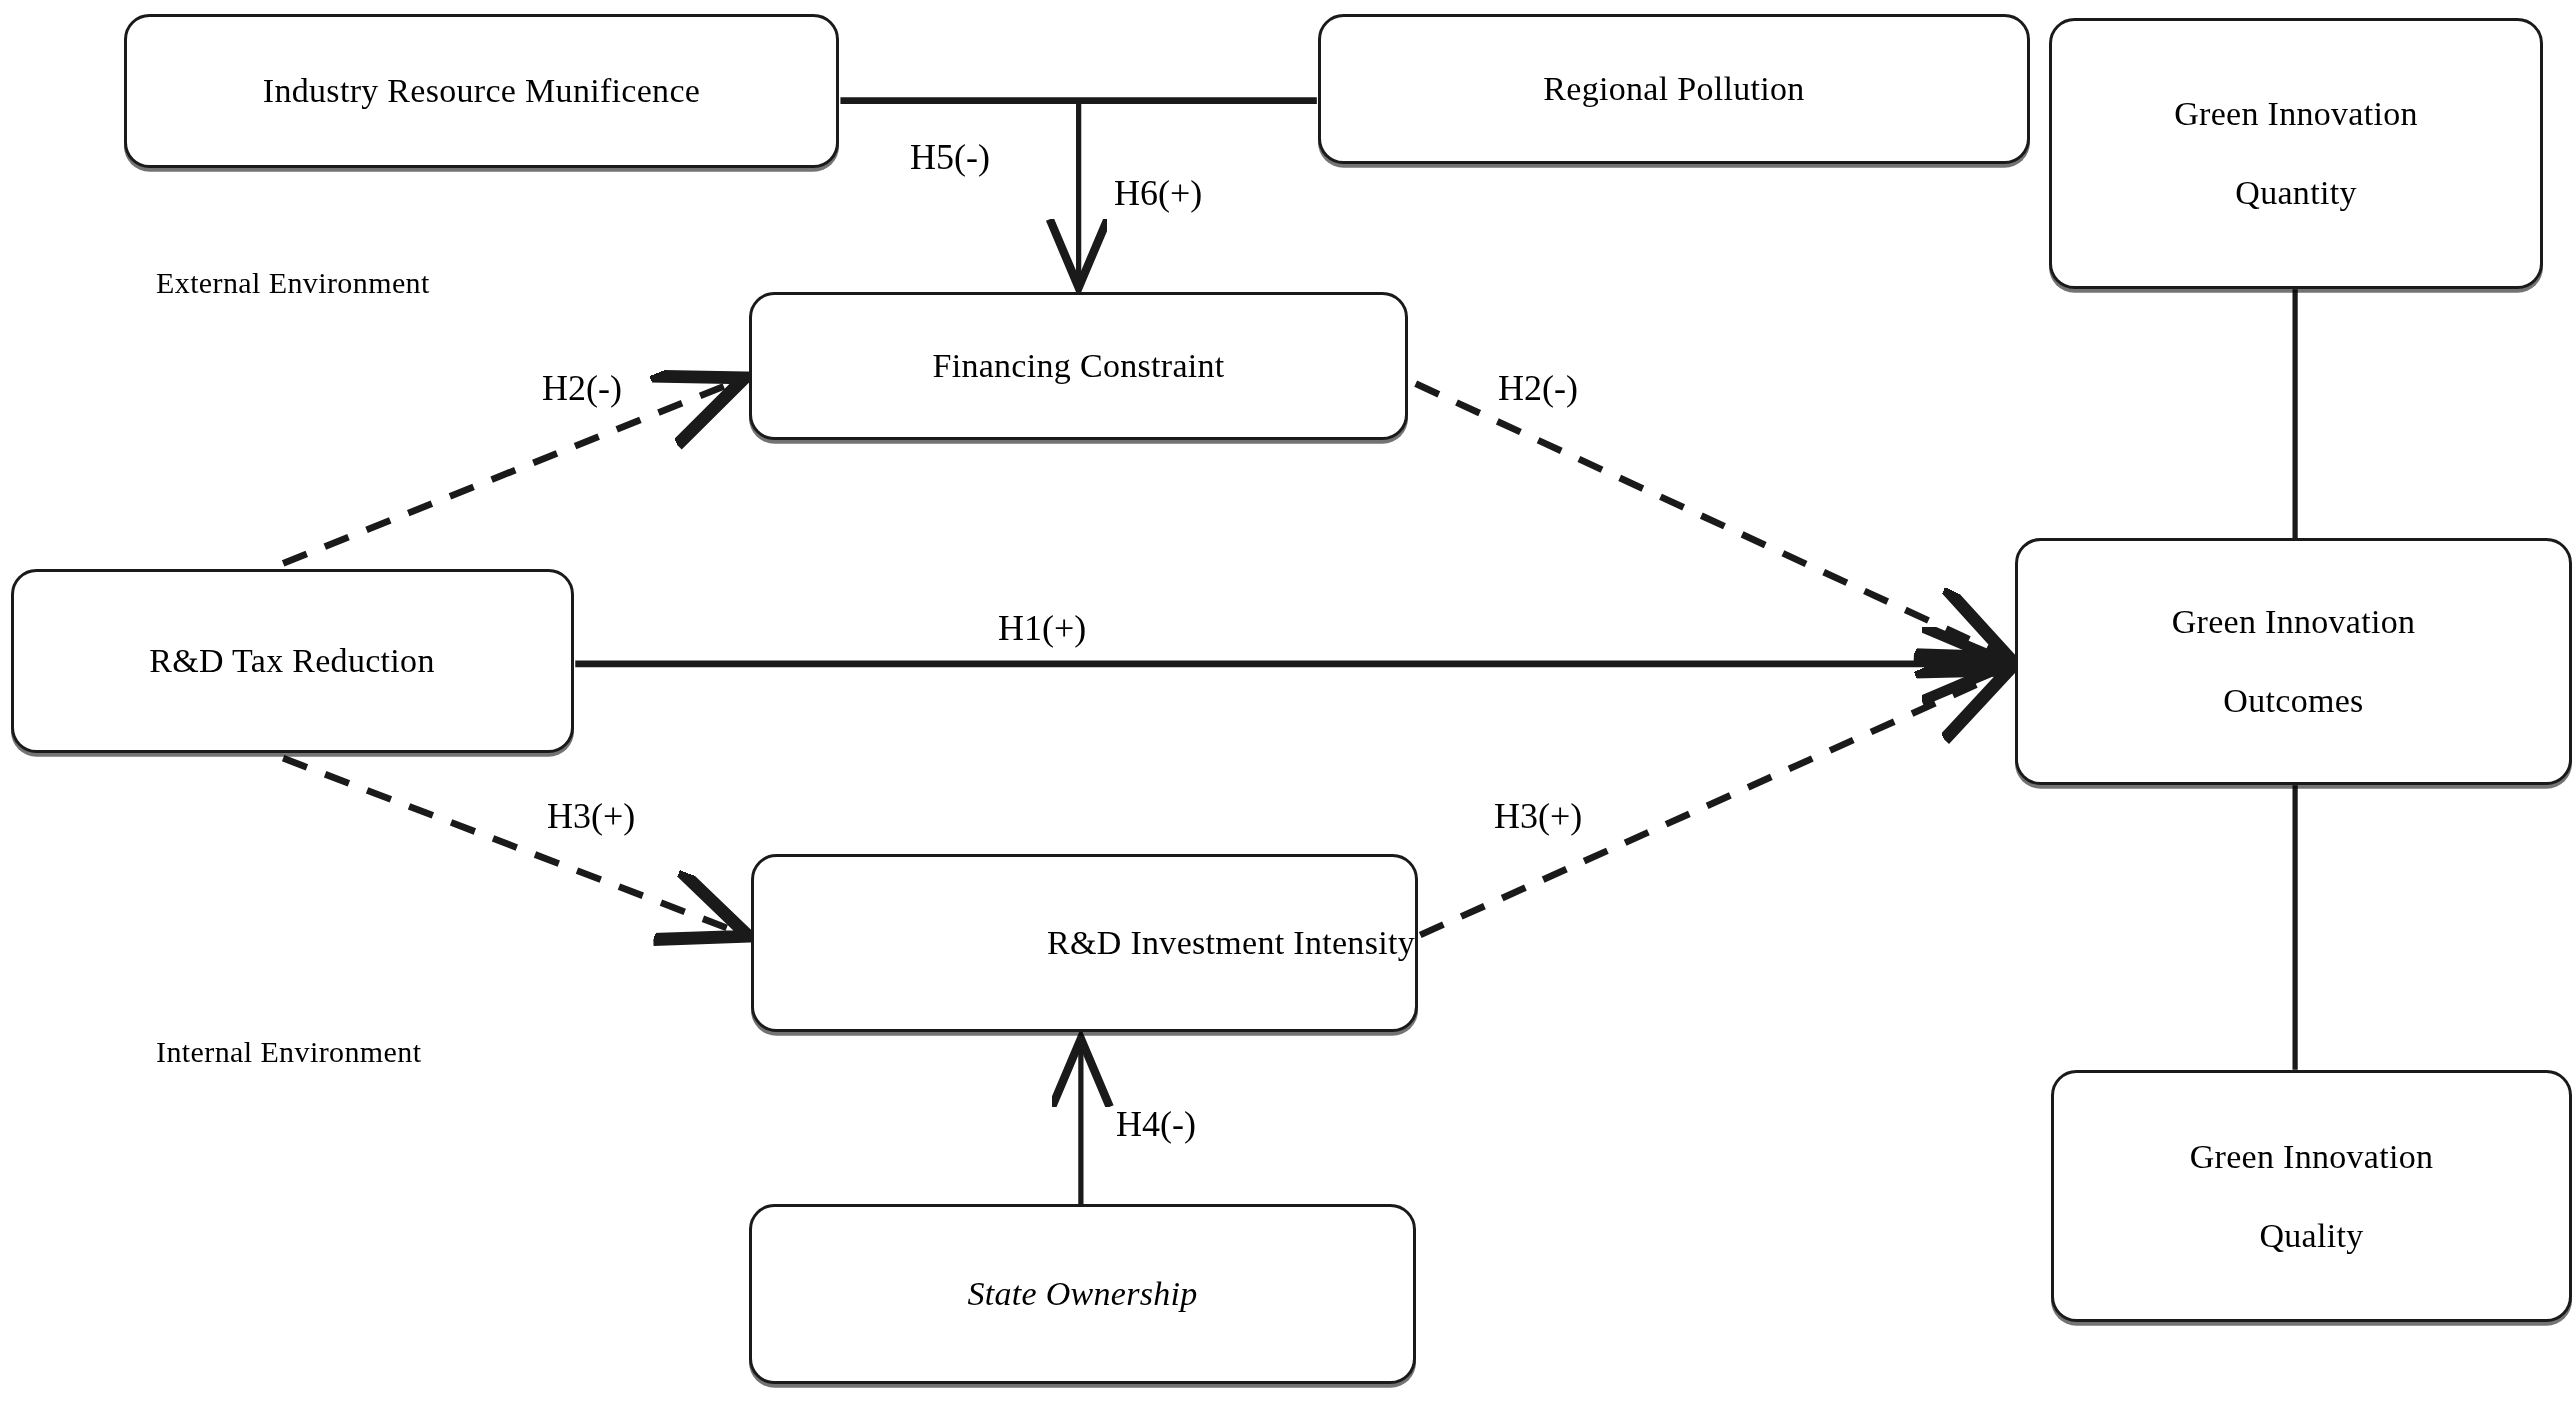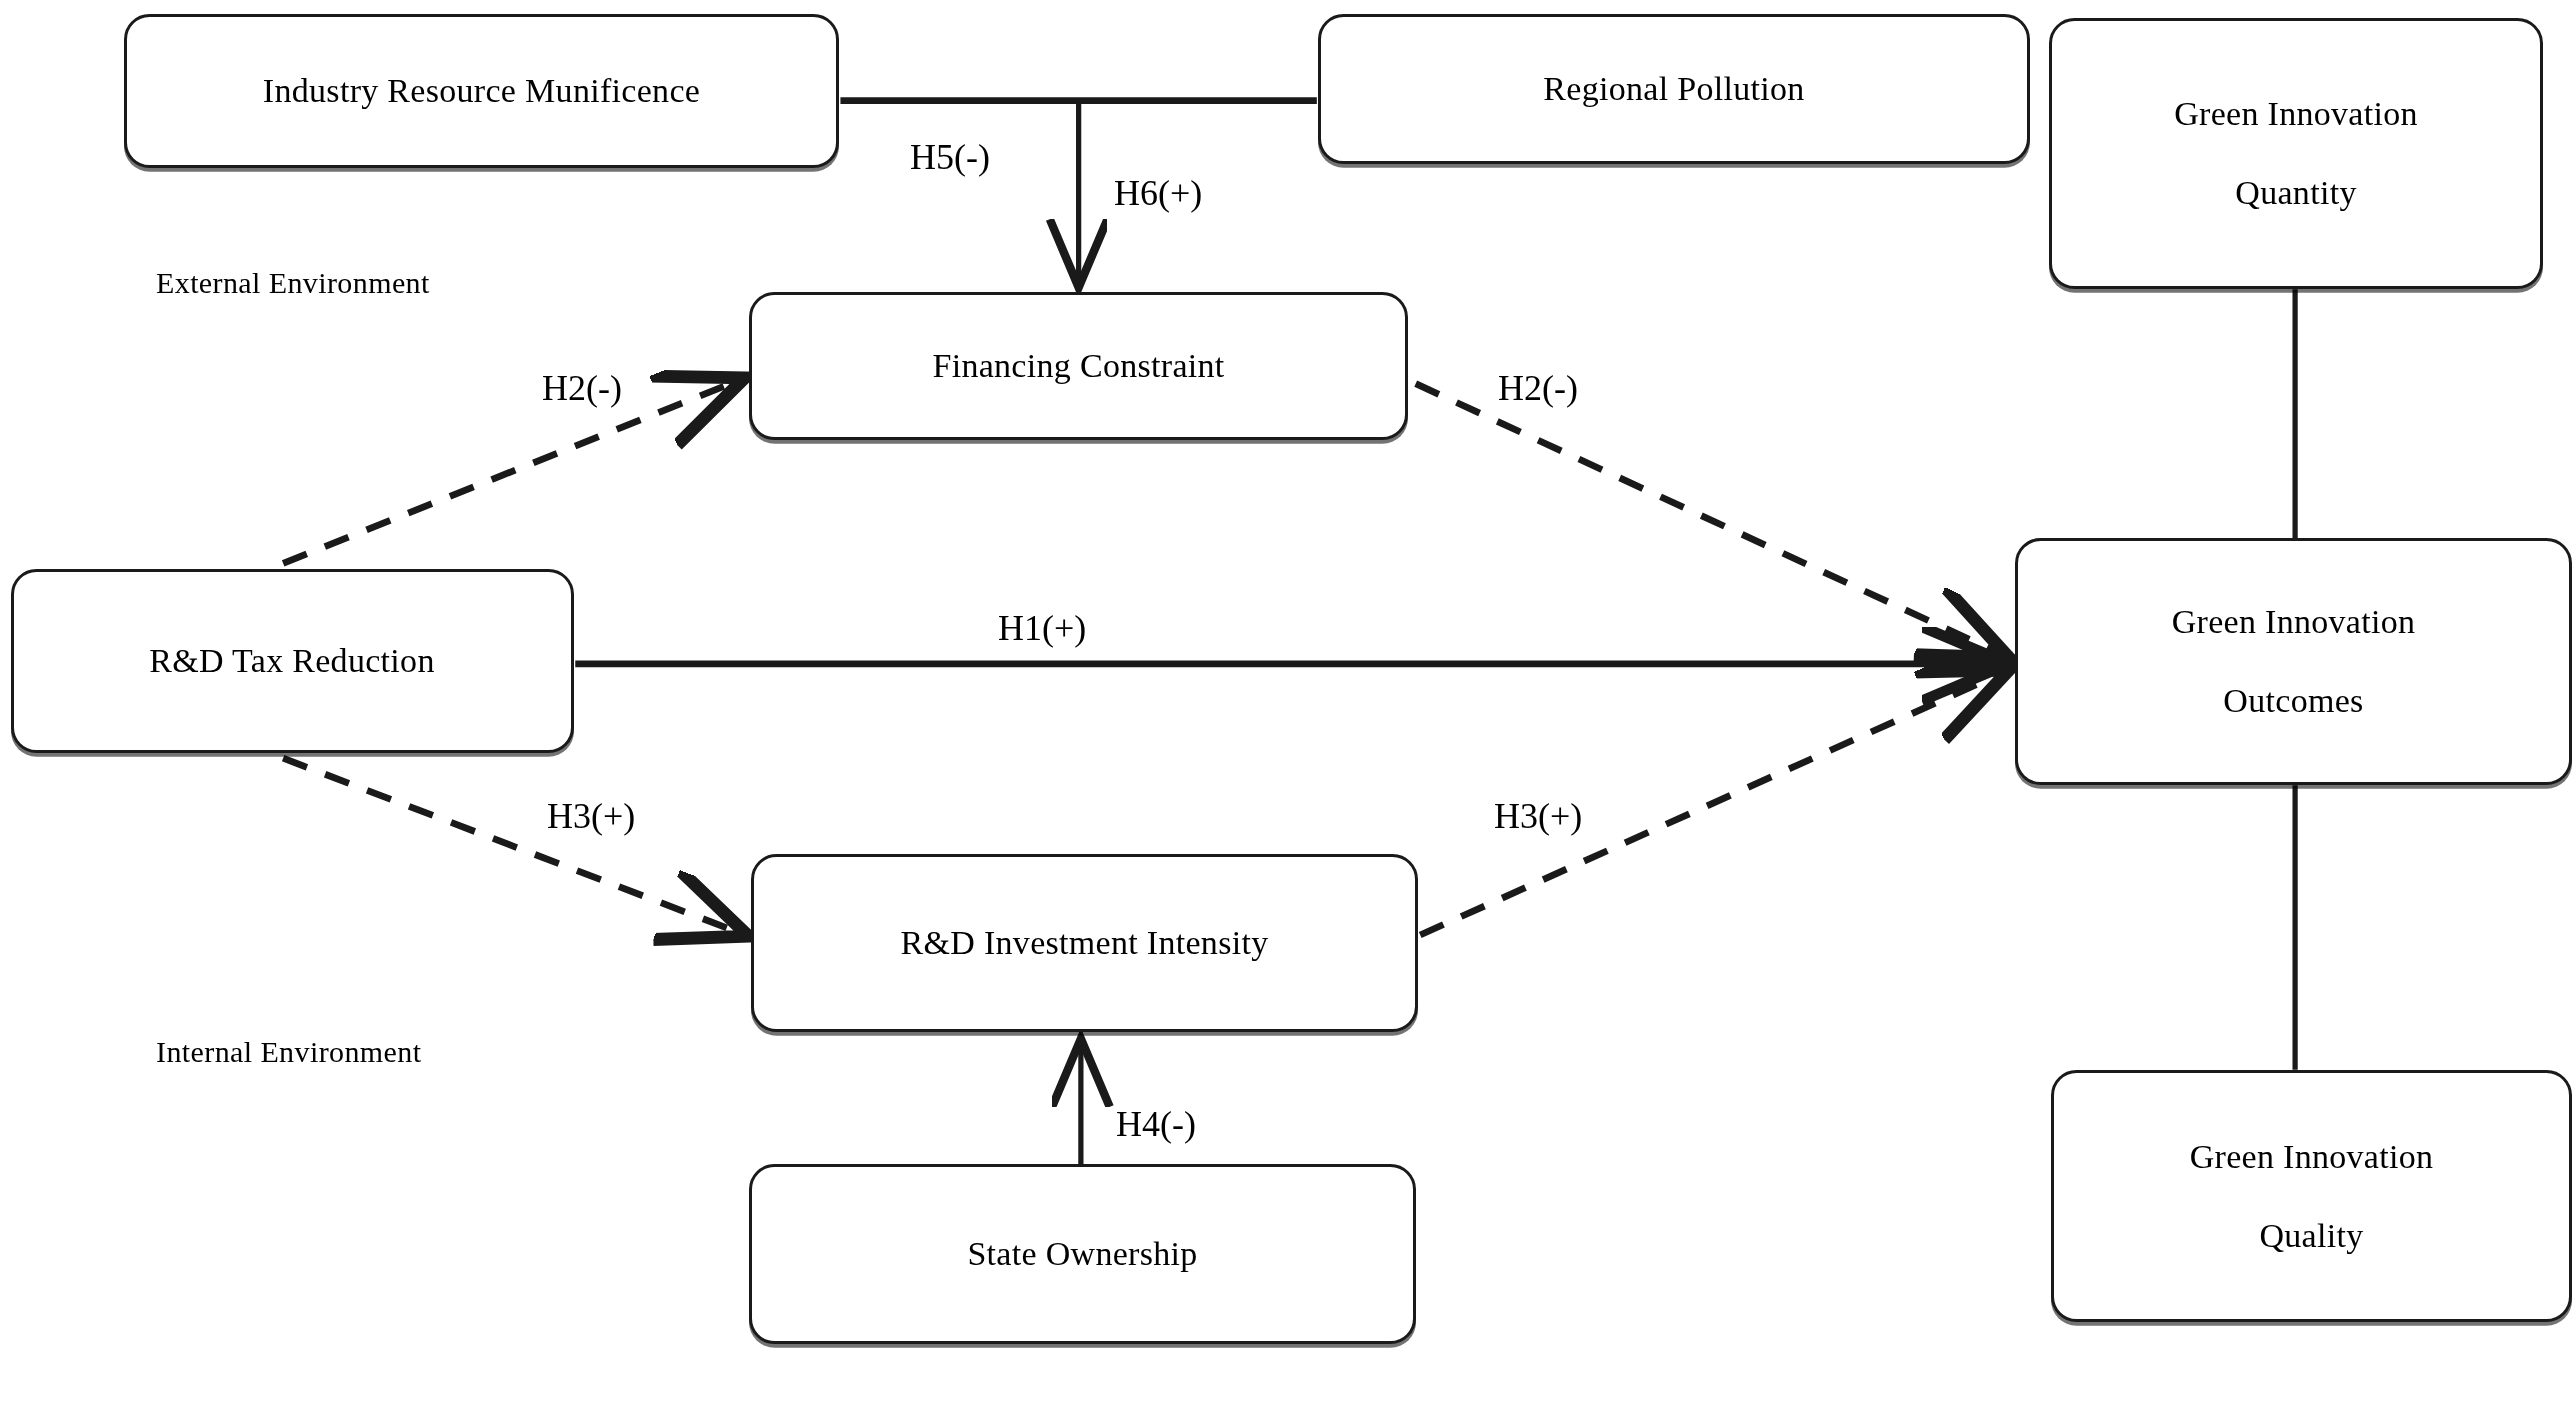--- a/index.html
+++ b/index.html
@@ -125,30 +125,30 @@
 
   <div class="node" style="left:10.5px; top:569px; width:563px; height:184px;">
     <span class="line1">R&amp;D Tax Reduction</span>
   </div>
 
   <div class="node" style="left:2015px; top:538px; width:557px; height:247px;">
     <span class="line1">Green Innovation</span>
     <span class="line2">Outcomes</span>
   </div>
 
-  <div class="node" style="left:751px; top:854px; width:667px; height:178px;">
+  <div class="node" style="left:751px; top:854px; width:667px; height:178px;align-items:flex-end;">
     <span class="line1">R&amp;D Investment Intensity</span>
   </div>
 
   <div class="node" style="left:2051px; top:1070px; width:521px; height:252px;">
     <span class="line1">Green Innovation</span>
     <span class="line2">Quality</span>
   </div>
 
-  <div class="node" style="left:749px; top:1164px; width:667px; height:180px;">
+  <div class="node" style="left:749px; top:1204px; width:667px; height:180px;font-style:italic;">
     <span class="line1">State Ownership</span>
   </div>
 
   <div class="env-label" style="left:124px; top:266px;">External Environment</div>
 
   <div class="env-label" style="left:124px; top:1035px;">Internal Environment</div>
 
   <div class="edge-label" style="left:910px; top:136px;">H5(-)</div>
 
   <div class="edge-label" style="left:1114px; top:136px;margin-top:36px;">H6(+)</div>

